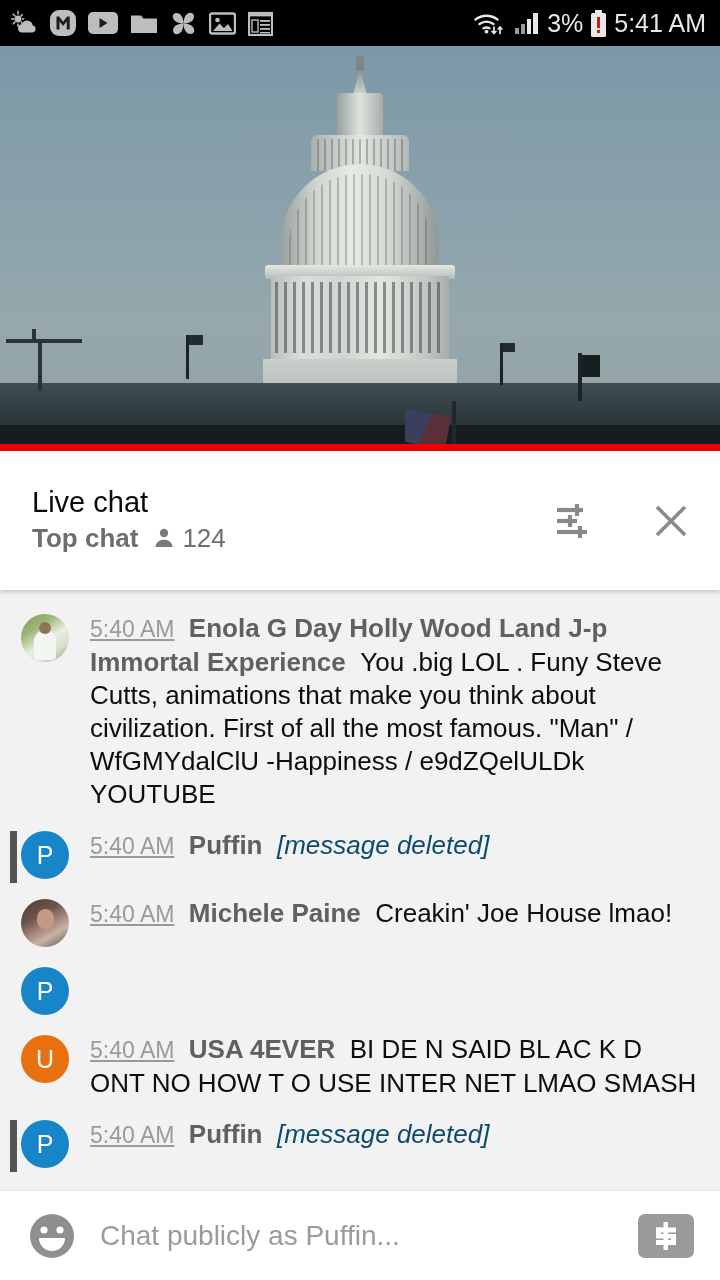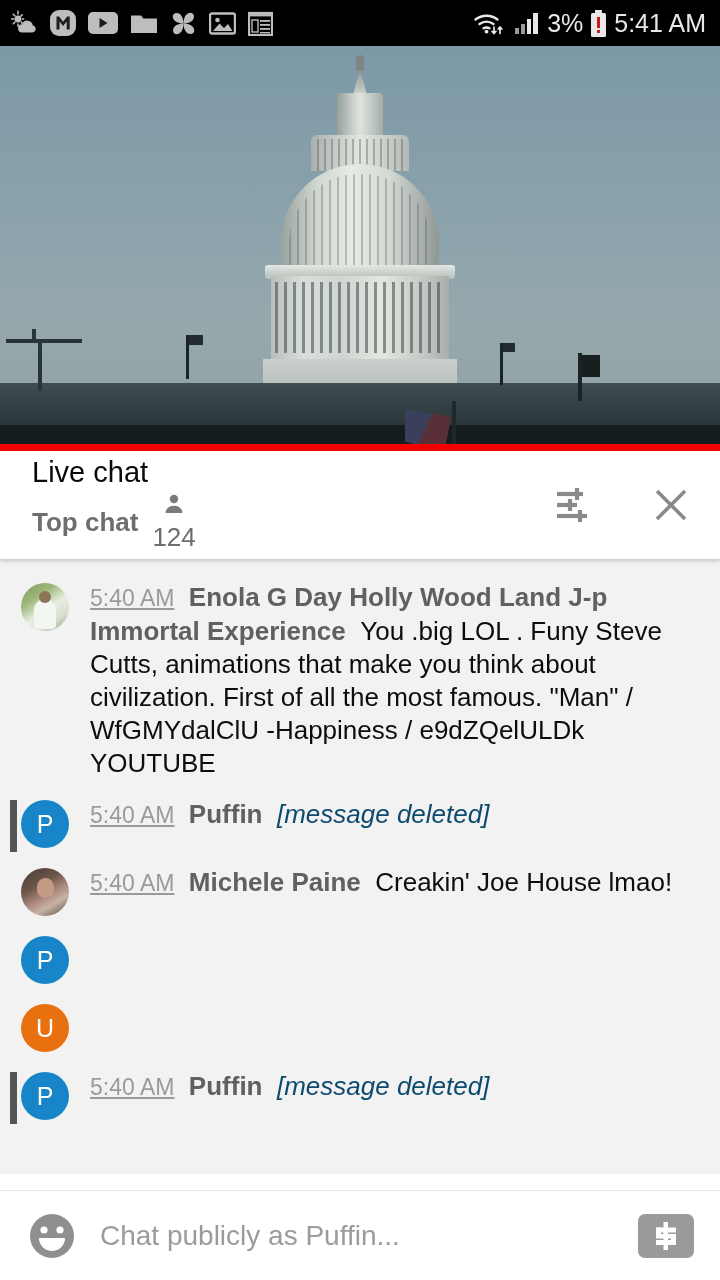--- a/index.html
+++ b/index.html
@@ -66,30 +66,30 @@
   .flag.f2:after { content:""; position:absolute; left:3px; top:0; width:12px; height:9px; background:#222b2e; }
   .flag.f3 { left:578px; bottom:50px; width:4px; height:48px; }
   .flag.f3:after { content:""; position:absolute; left:4px; top:2px; width:18px; height:22px; background:#18201f; }
   .usflag { position:absolute; left:405px; bottom:0px; width:46px; height:42px;
     background:linear-gradient(115deg,#3a3f5c 0 45%, #5a3038 45% 100%); clip-path:polygon(0 0,100% 18%,86% 100%,0 78%); }
   .usflag-pole { position:absolute; left:452px; bottom:0; width:4px; height:50px; background:#20282b; }
   .progress { position:absolute; left:0; right:0; bottom:0; height:7px; background:#f00000; }
 
   
   .chat-header {
-    position:relative; height:108px; background:#ffffff; display:flex; align-items:center;
+    position:relative; height:139px; background:#ffffff; display:flex; align-items:center;
     padding:0 26px 0 32px;
     box-shadow:0 2px 4px rgba(0,0,0,0.18);
     z-index:3;
   }
   .ch-titles { display:flex; flex-direction:column; gap:4px; }
   .ch-title { font-size:29px; color:#0a0a0a; font-weight:400; line-height:1.1; }
   .ch-sub { display:flex; align-items:center; gap:14px; }
   .ch-subtext { font-size:26px; color:#6e6e6e; font-weight:700; }
-  .ch-viewers { display:flex; align-items:center; gap:6px;flex-direction:column; }
+  .ch-viewers { display:flex; align-items:center; gap:6px; }
   .ch-count { font-size:26px; color:#6e6e6e; }
   .ch-actions { margin-left:auto; display:flex; align-items:center; gap:50px; }
   .icon-btn { display:flex; align-items:center; justify-content:center; width:46px; height:46px; cursor:pointer; }
 
   
   .chat-list {
     position:relative; background:#f2f2f2; height:615px; overflow:hidden;
     padding-top:12px;
   }
   .msg { position:relative; display:flex; align-items:flex-start; padding:8px 22px 8px 0; }
@@ -314,20 +314,23 @@
           </div>
       </div>
     </div>
 
     <div class="msg">
       <div class="avatar-col">
         <div class="avatar" style="background:#e8700f">
             <span>U</span>
           </div>
       </div>
+      <div class="msg-body">
+        <div class="msg-line"><span class="ts">5:40 AM</span>&nbsp;&nbsp;<span class="author">USA 4EVER</span>&nbsp;&nbsp;<span class="body-text">BI DE N SAID BL AC K D ONT NO HOW T O USE INTER NET LMAO SMASH</span></div>
+      </div>
     </div>
 
     <div class="msg own">
       <div class="avatar-col">
         <div class="avatar" style="background:#1785c8">
             <span>P</span>
           </div>
       </div>
       <div class="msg-body">
         <div class="msg-line"><span class="ts">5:40 AM</span>&nbsp;&nbsp;<span class="author">Puffin</span>&nbsp;&nbsp;<span class="deleted">[message deleted]</span></div>

